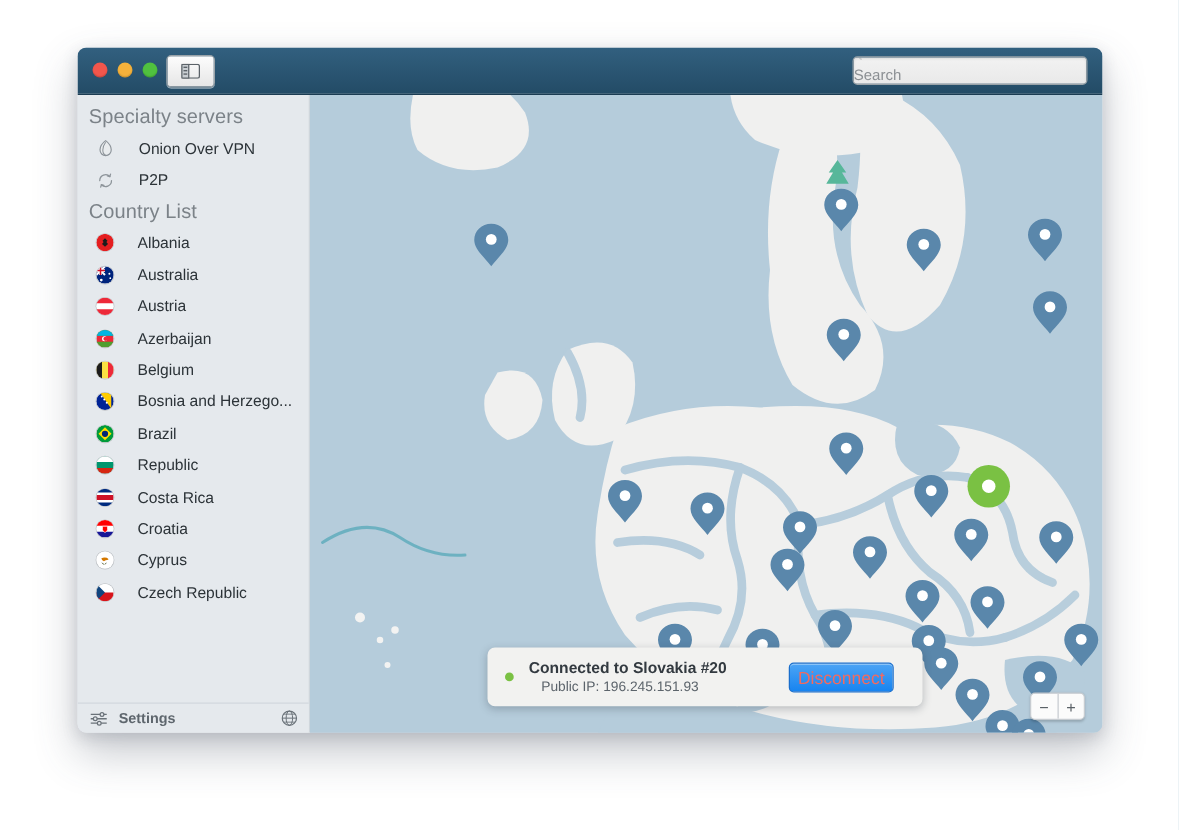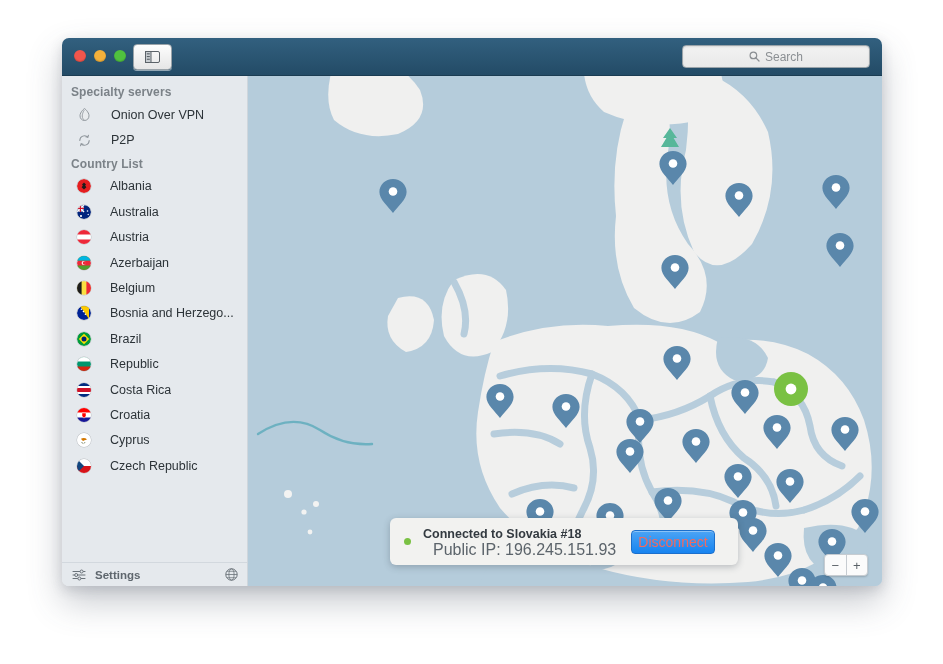--- a/index.html
+++ b/index.html
@@ -32,40 +32,41 @@
     position:absolute;left:71px;top:6px;width:37px;height:24px;
     border-radius:4px;border:1px solid #9aa3a9;
     background:linear-gradient(#fdfdfd,#e6e6e6);
     display:flex;align-items:center;justify-content:center;
     box-shadow:0 1px 0 rgba(255,255,255,.5);
   }
   .search-field{
     position:absolute;right:12px;top:7px;width:186px;height:21px;
     border-radius:4px;border:1px solid #9aa3a9;
     background:linear-gradient(#f2f2f2,#e9e9e9);
-    display:flex;align-items:center;justify-content:center;gap:5px;
+    display:flex;align-items:flex-start;justify-content:center;gap:5px;
     box-shadow:inset 0 1px 2px rgba(0,0,0,.10);
+    flex-direction:column;
   }
   .search-field .ph{font-size:12px;color:#8b8f93;}
   
   .body{position:relative;height:511px;display:flex;}
   .sidebar{
     width:186px;height:100%;
     background:#e5e9ed;
     border-right:1px solid #cfd6dc;
     position:relative;
     box-sizing:border-box;
   }
   .sidelist{
     position:absolute;inset:0 0 24px 0;
     padding-top:5px;
     overflow:hidden;
   }
   .group-title{
-    font-size:12px;color:#7b8288;font-weight:bold;
+    font-size:16px;color:#7b8288;font-weight:normal;
     padding:4px 0 3px 9px;letter-spacing:.1px;
   }
   .row{
     display:flex;align-items:center;gap:19px;
     height:25.4px;padding-left:15px;
     font-size:12.5px;color:#2c3338;
   }
   .row .lbl{white-space:nowrap;overflow:hidden;text-overflow:ellipsis;}
   .flag{width:14px;height:14px;border-radius:50%;flex:0 0 14px;overflow:hidden;
         box-shadow:0 0 0 .5px rgba(0,0,0,.18);}
@@ -90,21 +91,21 @@
   .popup{
     position:absolute;left:142px;top:442px;
     width:348px;height:47px;
     background:#f2f2f0;border-radius:6px;
     box-shadow:0 2px 7px rgba(40,50,60,.28);
     display:flex;align-items:center;
   }
   .statusdot{width:7px;height:7px;border-radius:50%;background:#7ac143;margin-left:14px;flex:0 0 7px;}
   .ptxt{margin-left:12px;}
   .ptitle{font-size:12.5px;font-weight:bold;color:#333a40;line-height:15px;}
-  .pip{font-size:16px;color:#5c646b;line-height:14px;margin-top:1px;padding-left:10px;}
+  .pip{font-size:11px;color:#5c646b;line-height:14px;margin-top:1px;padding-left:10px;}
   .disconnect{
     position:absolute;right:23px;top:12px;
     width:82px;height:22px;border-radius:4px;
     background:linear-gradient(#4ca4f5,#1784f0);
     border:1px solid #1b6fcc;
     display:flex;align-items:center;justify-content:center;
     font-size:14px;color:#f26a60;
     box-shadow:inset 0 1px 0 rgba(255,255,255,.35);
   }
   
@@ -433,21 +434,21 @@
         <use href="#pn" x="542" y="410"></use>
         <use href="#pn" x="575" y="536"></use>
         <use href="#pn" x="425" y="92"></use>
 
         <use href="#pg" x="543" y="313"></use>
       </svg>
 
       <div class="popup">
         <div class="statusdot"></div>
         <div class="ptxt">
-          <div class="ptitle">Connected to Slovakia #18</div>
+          <div class="ptitle">Connected to Slovakia #20</div>
           <div class="pip">Public IP: 196.245.151.93</div>
         </div>
         <div class="disconnect">Disconnect</div>
       </div>
 
       <div class="zoomctl">
         <div>−</div>
         <div class="sep"></div>
         <div>+</div>
       </div>

